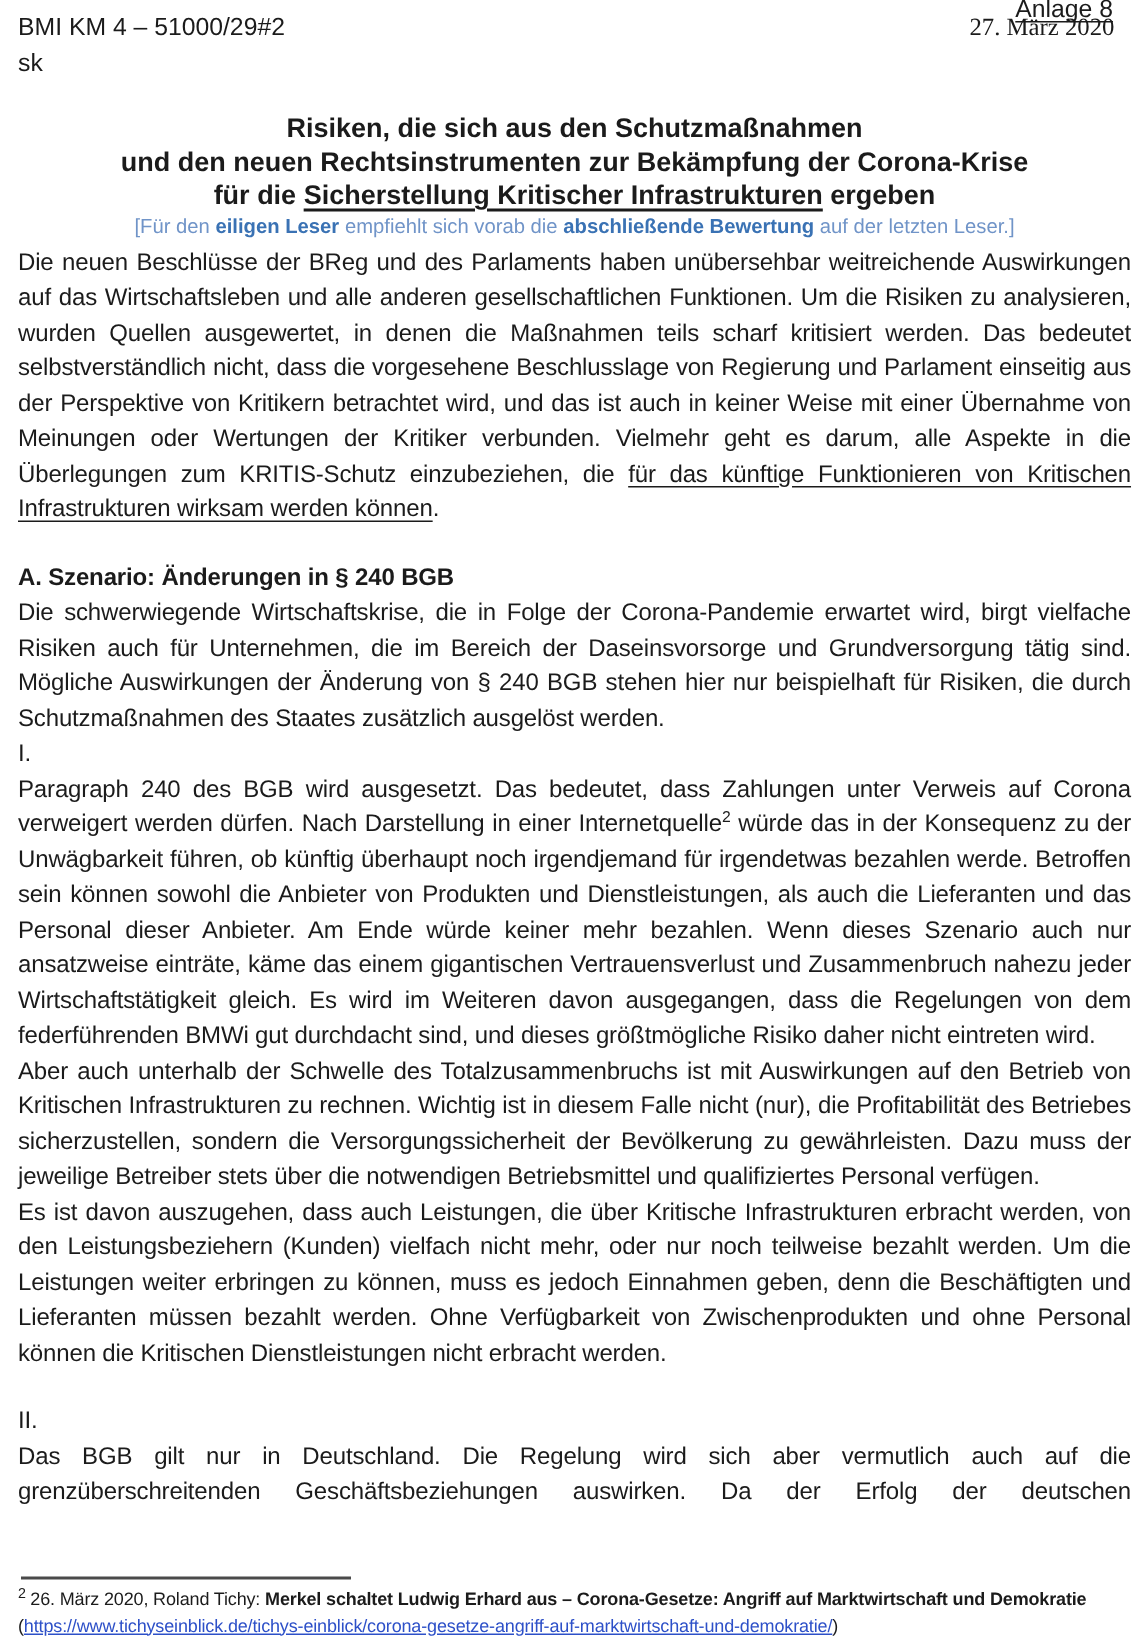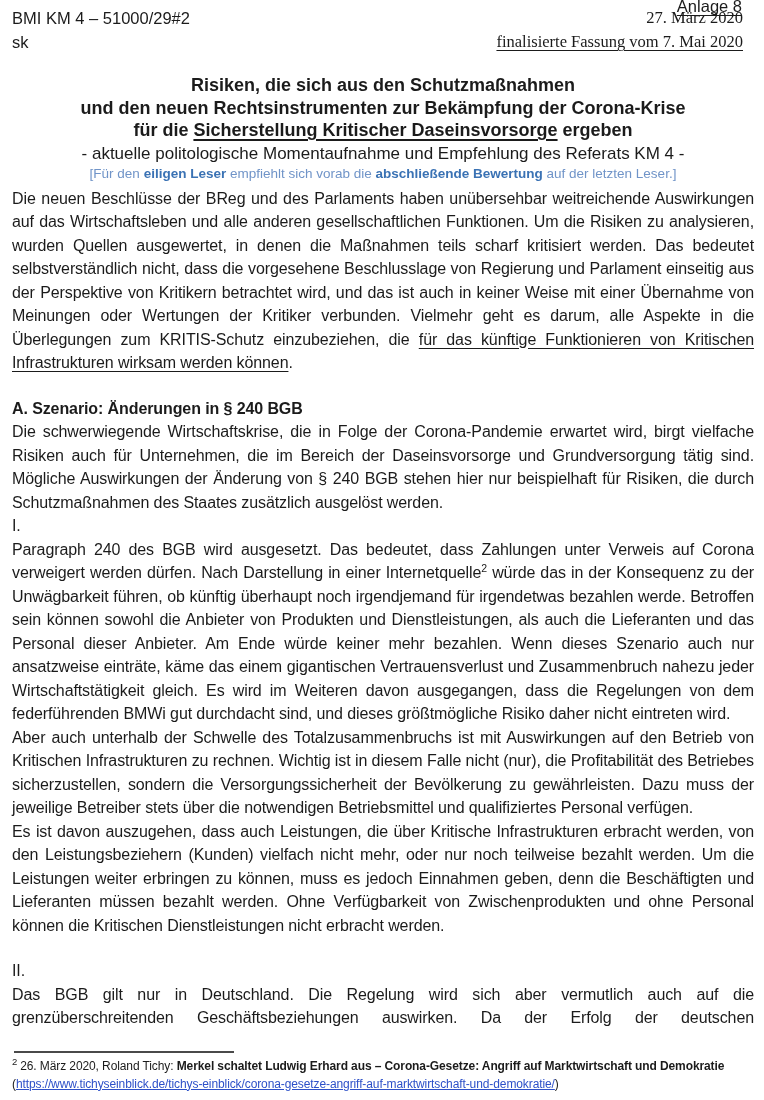--- a/index.html
+++ b/index.html
@@ -87,29 +87,27 @@
 
   <div class="anlage">Anlage 8</div>
 
   <div class="header-row">
     <div class="header-left">
       <div>BMI KM 4 – 51000/29#2</div>
       <div>sk</div>
     </div>
     <div class="header-right">
       <div>27. März 2020</div>
-      <div class="version">finalisierte Fassung vom 7. Mai 2020</div>
     </div>
   </div>
 
   <div class="title-block">
     <div class="title-line">Risiken, die sich aus den Schutzmaßnahmen</div>
     <div class="title-line">und den neuen Rechtsinstrumenten zur Bekämpfung der Corona-Krise</div>
-    <div class="title-line"><span>für die </span><span class="title-underline">Sicherstellung Kritischer Daseinsvorsorge</span><span> ergeben</span></div>
-    <div class="subtitle">- aktuelle politologische Momentaufnahme und Empfehlung des Referats KM 4 -</div>
+    <div class="title-line"><span>für die </span><span class="title-underline">Sicherstellung Kritischer Infrastrukturen</span><span> ergeben</span></div>
     <div class="reader-note"><span class="note-light">[Für den </span><span class="note-strong">eiligen Leser</span><span class="note-light"> empfiehlt sich vorab die </span><span class="note-strong">abschließende Bewertung</span><span class="note-light"> auf der letzten Leser.]</span></div>
   </div>
 
   <div class="bodytext">
 
     <p><span>Die neuen Beschlüsse der BReg und des Parlaments haben unübersehbar weitreichende Auswirkungen auf das Wirtschaftsleben und alle anderen gesellschaftlichen Funktionen. Um die Risiken zu analysieren, wurden Quellen ausgewertet, in denen die Maßnahmen teils scharf kritisiert werden. Das bedeutet selbstverständlich nicht, dass die vorgesehene Beschlusslage von Regierung und Parlament einseitig aus der Perspektive von Kritikern betrachtet wird, und das ist auch in keiner Weise mit einer Übernahme von Meinungen oder Wertungen der Kritiker verbunden. Vielmehr geht es darum, alle Aspekte in die Überlegungen zum KRITIS-Schutz einzubeziehen, die </span><span class="u">für das künftige Funktionieren von Kritischen Infrastrukturen wirksam werden können</span><span>.</span></p>
 
     <div class="spacer"></div>
 
     <p class="heading-a roman">A. Szenario: Änderungen in § 240 BGB</p>

